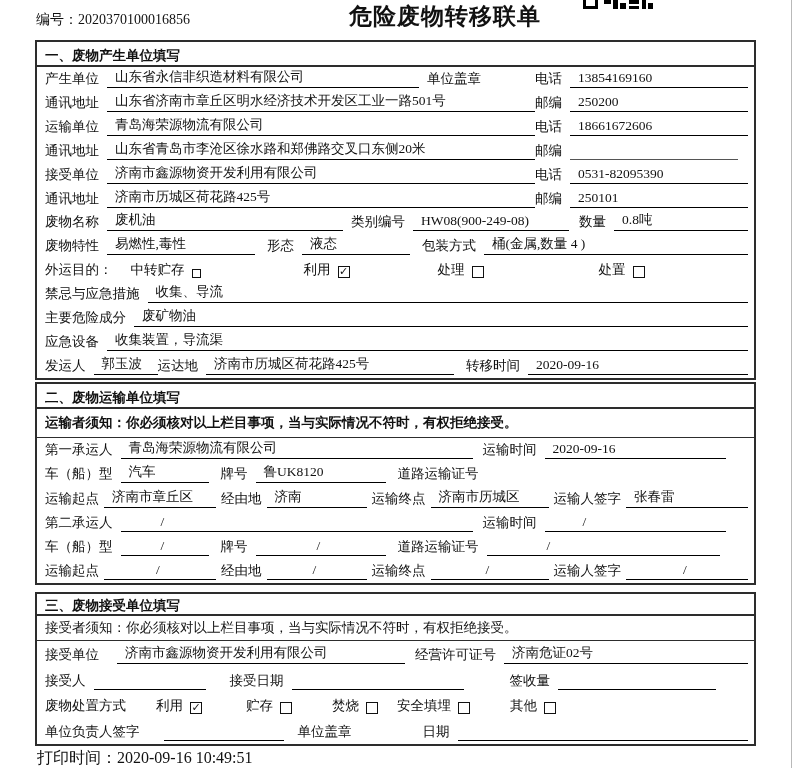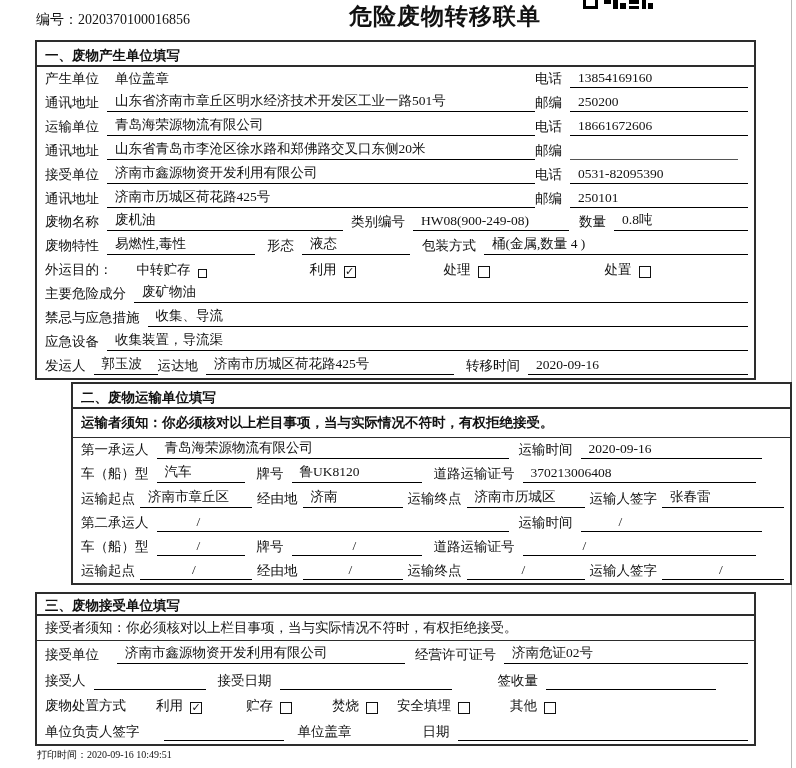--- a/index.html
+++ b/index.html
@@ -12,21 +12,21 @@
   .doc-title  { position:absolute; top:1px; left:445px; transform:translateX(-50%);
                 font-family:"Liberation Sans","DejaVu Sans",sans-serif;
                 font-size:23px; font-weight:bold; letter-spacing:1px; white-space:nowrap; }
   .qr-frag { position:absolute; top:0; left:583px; }
   .page-edge { position:absolute; top:0; left:791px; width:1px; height:768px; background:#b9b9b9; }
 
   
   .sect { position:absolute; left:35px; width:721px; border:2px solid #2d2d2d;
           display:flex; flex-direction:column; background:#fff; }
   .s1 { top:40px;  height:340px; }
-  .s2 { top:382px; height:203px;margin-left:36px; }
+  .s2 { top:382px; height:203px; }
   .s3 { top:592px; height:154px; }
   .sect-title { flex:0 0 auto; height:25px; border-bottom:2px solid #2d2d2d;
                 font-family:"Liberation Sans","DejaVu Sans",sans-serif;
                 font-weight:bold; font-size:13.5px; padding:5px 0 0 8px; }
   .s3 .sect-title { height:22px; padding-top:3px; }
   .notice-row { flex:0 0 auto; border-bottom:1.5px solid #2d2d2d; font-size:13.5px;
                 display:flex; align-items:center; padding-left:8px; }
   .s2 .notice-row { height:29px;font-weight:bold; }
   .s3 .notice-row { height:25px; }
 
@@ -41,21 +41,21 @@
   .rcol .val { flex:1 1 0; }
   .val.empty-gray { border-bottom-color:#555; }
 
   
   .opt { display:flex; align-items:flex-end; white-space:nowrap; }
   .cbx { display:inline-block; width:12px; height:12px; border:1.5px solid #111;
          margin-left:7px; margin-bottom:1px; font-size:11px; line-height:10px;
          text-align:center; font-family:"DejaVu Sans",sans-serif; font-weight:bold; }
   .cbx-sm { width:9px; height:9px; line-height:7px; font-size:8px; }
 
-  .print-line { position:absolute; top:748px; left:37px; font-size:10px; }
+  .print-line { position:absolute; top:748px; left:37px; font-size:16px; }
 </style>
 </head>
 <body>
 
 <div class="page">
 
   <div class="doc-number"><span>编号：</span><span>2020370100016856</span></div>
 
   <div class="doc-title">危险废物转移联单</div>
 
@@ -72,20 +72,21 @@
     <rect x="65" y="3" width="5" height="6" fill="#000"></rect>
   </svg>
 
   <div class="page-edge"></div>
 
   <div class="sect s1">
     <div class="sect-title">一、废物产生单位填写</div>
 
     <div class="row">
       <span class="lab">产生单位</span>
+      <span class="val" style="width:312px">山东省永信非织造材料有限公司</span>
       <span class="lab" style="margin-left:8px">单位盖章</span>
       <span class="rcol">
         <span class="lab">电话</span>
         <span class="val">13854169160</span>
       </span>
     </div>
 
     <div class="row">
       <span class="lab">通讯地址</span>
       <span class="val flex1">山东省济南市章丘区明水经济技术开发区工业一路501号</span>
@@ -144,46 +145,46 @@
       <span class="lab">废物特性</span>
       <span class="val" style="width:148px">易燃性,毒性</span>
       <span class="lab" style="margin-left:12px">形态</span>
       <span class="val" style="width:108px">液态</span>
       <span class="lab" style="margin-left:12px">包装方式</span>
       <span class="val flex1">桶(金属,数量 4 )</span>
     </div>
 
     <div class="row">
       <span class="lab">外运目的：</span>
-      <span class="opt" style="margin-left:16px">
+      <span class="opt" style="margin-left:10px">
         <span>中转贮存</span>
         <span class="cbx cbx-sm"></span>
       </span>
       <span class="opt" style="margin-left:103px">
         <span>利用</span>
         <span class="cbx">✓</span>
       </span>
       <span class="opt" style="margin-left:88px">
         <span>处理</span>
         <span class="cbx"></span>
       </span>
       <span class="opt" style="margin-left:115px">
         <span>处置</span>
         <span class="cbx"></span>
       </span>
     </div>
 
     <div class="row">
+      <span class="lab">禁忌与应急措施</span>
+      <span class="val flex1">收集、导流</span>
+    </div>
+
+    <div class="row">
       <span class="lab">主要危险成分</span>
       <span class="val flex1">废矿物油</span>
-    </div>
-
-    <div class="row">
-      <span class="lab">禁忌与应急措施</span>
-      <span class="val flex1">收集、导流</span>
     </div>
 
     <div class="row">
       <span class="lab">应急设备</span>
       <span class="val flex1">收集装置，导流渠</span>
     </div>
 
     <div class="row">
       <span class="lab">发运人</span>
       <span class="val" style="width:64px">郭玉波</span>
@@ -204,21 +205,20 @@
       <span class="lab" style="margin-left:10px">运输时间</span>
       <span class="val flex1" style="margin-right:22px">2020-09-16</span>
     </div>
 
     <div class="row">
       <span class="lab">车（船）型</span>
       <span class="val" style="width:88px">汽车</span>
       <span class="lab" style="margin-left:12px">牌号</span>
       <span class="val" style="width:130px">鲁UK8120</span>
       <span class="lab" style="margin-left:12px">道路运输证号</span>
-      <span class="val flex1" style="margin-right:28px">370213006408</span>
     </div>
 
     <div class="row">
       <span class="lab" style="margin-right:5px">运输起点</span>
       <span class="val" style="width:112px">济南市章丘区</span>
       <span class="lab" style="margin:0 5px">经由地</span>
       <span class="val" style="width:100px">济南</span>
       <span class="lab" style="margin:0 5px">运输终点</span>
       <span class="val" style="width:118px">济南市历城区</span>
       <span class="lab" style="margin:0 5px">运输人签字</span>
@@ -260,21 +260,21 @@
     <div class="row">
       <span class="lab" style="margin-right:18px">接受单位</span>
       <span class="val" style="width:288px">济南市鑫源物资开发利用有限公司</span>
       <span class="lab" style="margin-left:10px">经营许可证号</span>
       <span class="val flex1">济南危证02号</span>
     </div>
 
     <div class="row">
       <span class="lab">接受人</span>
       <span class="val" style="width:112px"></span>
-      <span class="lab" style="margin-left:12px">接受日期</span>
+      <span class="lab" style="margin-left:24px">接受日期</span>
       <span class="val" style="width:172px"></span>
       <span class="lab" style="margin-left:46px">签收量</span>
       <span class="val flex1" style="margin-right:32px"></span>
     </div>
 
     <div class="row">
       <span class="lab">废物处置方式</span>
       <span class="opt" style="margin-left:22px">
         <span>利用</span>
         <span class="cbx">✓</span>

